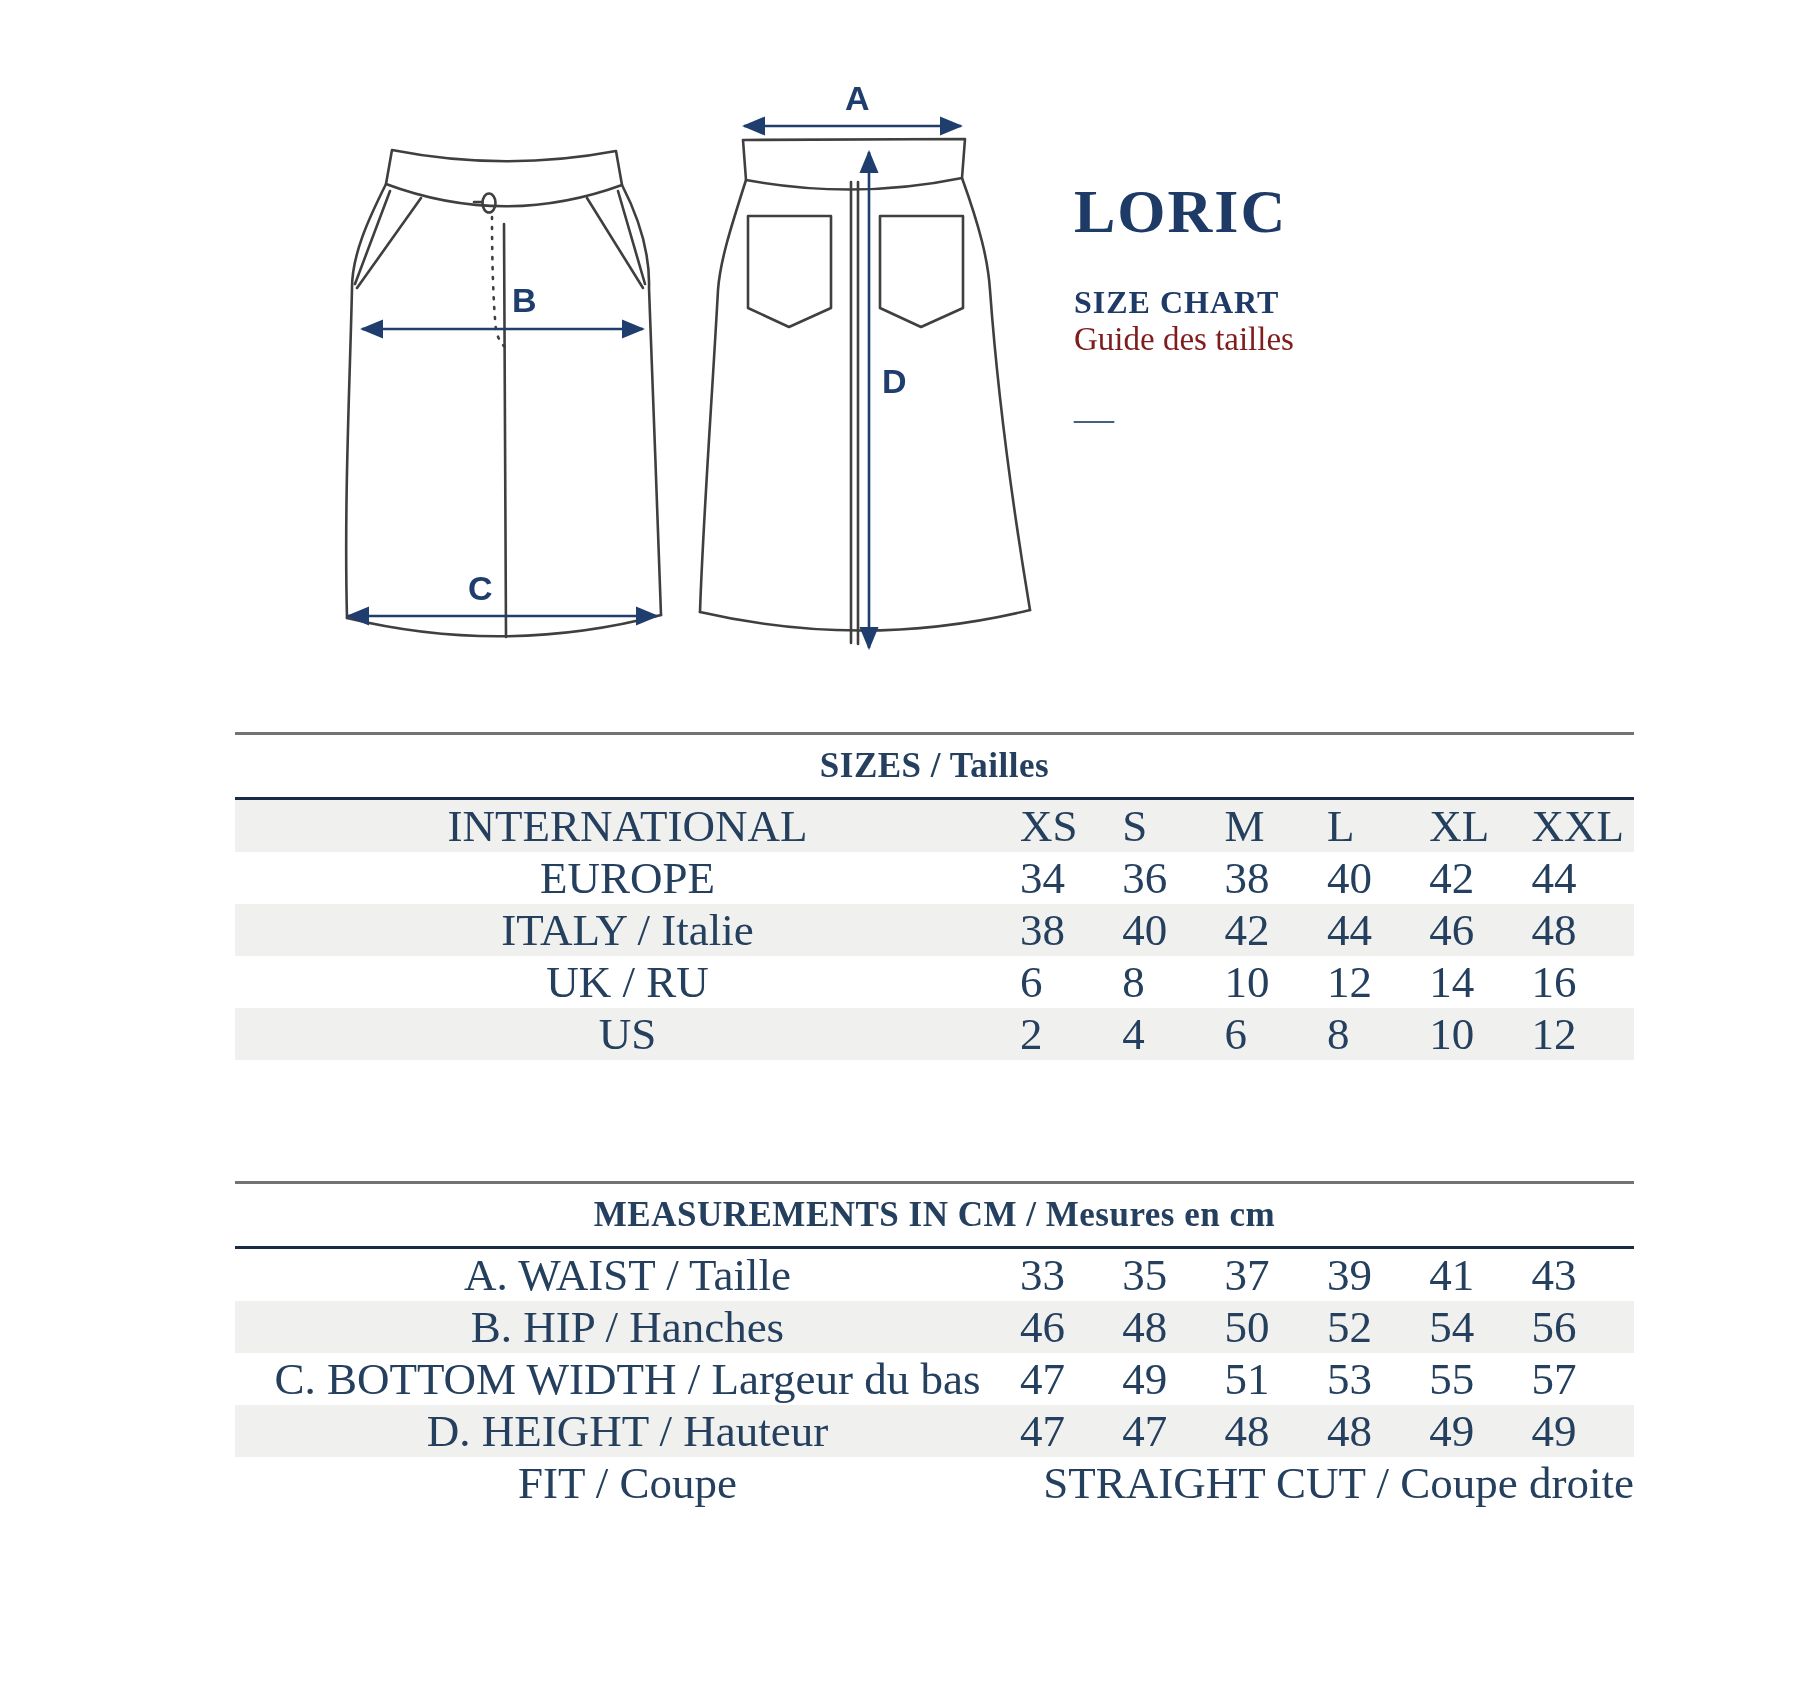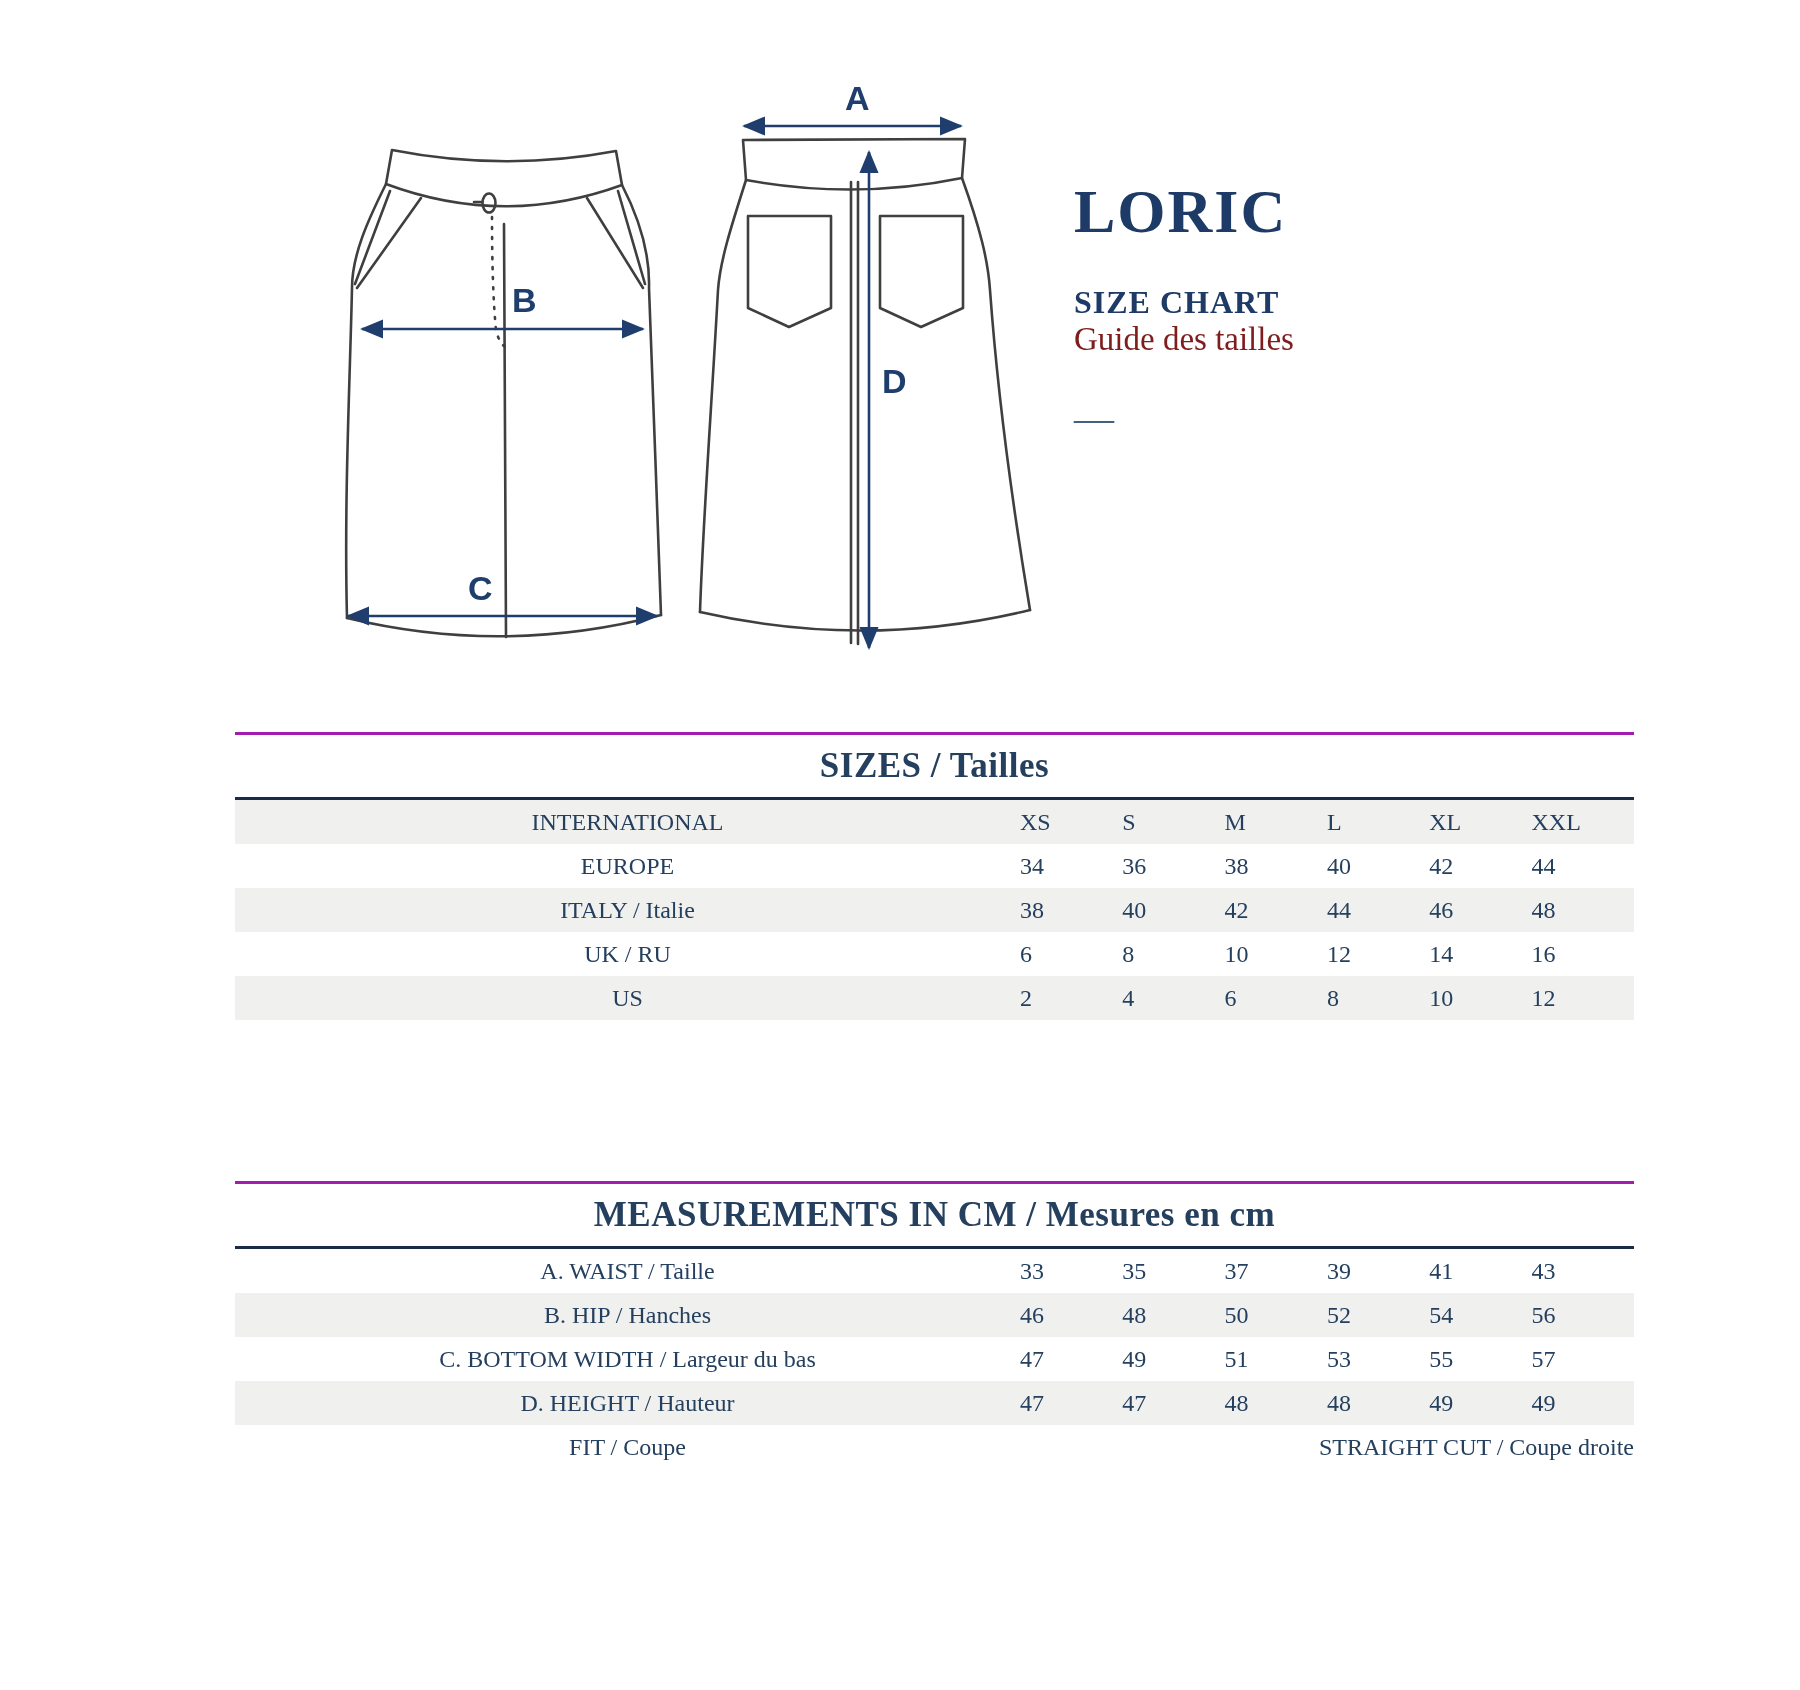--- a/index.html
+++ b/index.html
@@ -25,25 +25,25 @@
   .product-title{font-size:62px;font-weight:bold;letter-spacing:2px;line-height:66px;}
   .chart-heading{font-size:32px;font-weight:bold;letter-spacing:1px;margin-top:40px;}
   .chart-heading-fr{font-size:33px;font-weight:normal;color:#7f1d1d;}
   .divider-dash{font-size:40px;color:#44607f;margin-top:36px;}
 
   
   .stable{position:absolute;left:235px;width:1399px;color:#25405e;}
   .stable.sizes{top:732px;}
   .stable.meas{top:1181px;}
   .t-header{
-    height:62px;border-top:3px solid #a21caf;border-bottom:3px solid #1b2b45;
+    height:62px;border-top:3px solid #737373;border-bottom:3px solid #1b2b45;
     display:flex;align-items:center;justify-content:center;
     font-size:35px;font-weight:bold;letter-spacing:0.5px;
   }
-  .trow{display:flex;height:44px;align-items:center;font-size:24px;white-space:nowrap;}
+  .trow{display:flex;height:52px;align-items:center;font-size:45px;white-space:nowrap;}
   .trow.gray{background:#f0f0ee;}
   .cl{width:785px;text-align:center;}
   .cv{width:102.3px;text-align:left;}
   .cv-wide{width:614px;text-align:right;}
 </style>
 </head>
 <body>
 
 <div class="page">
 

